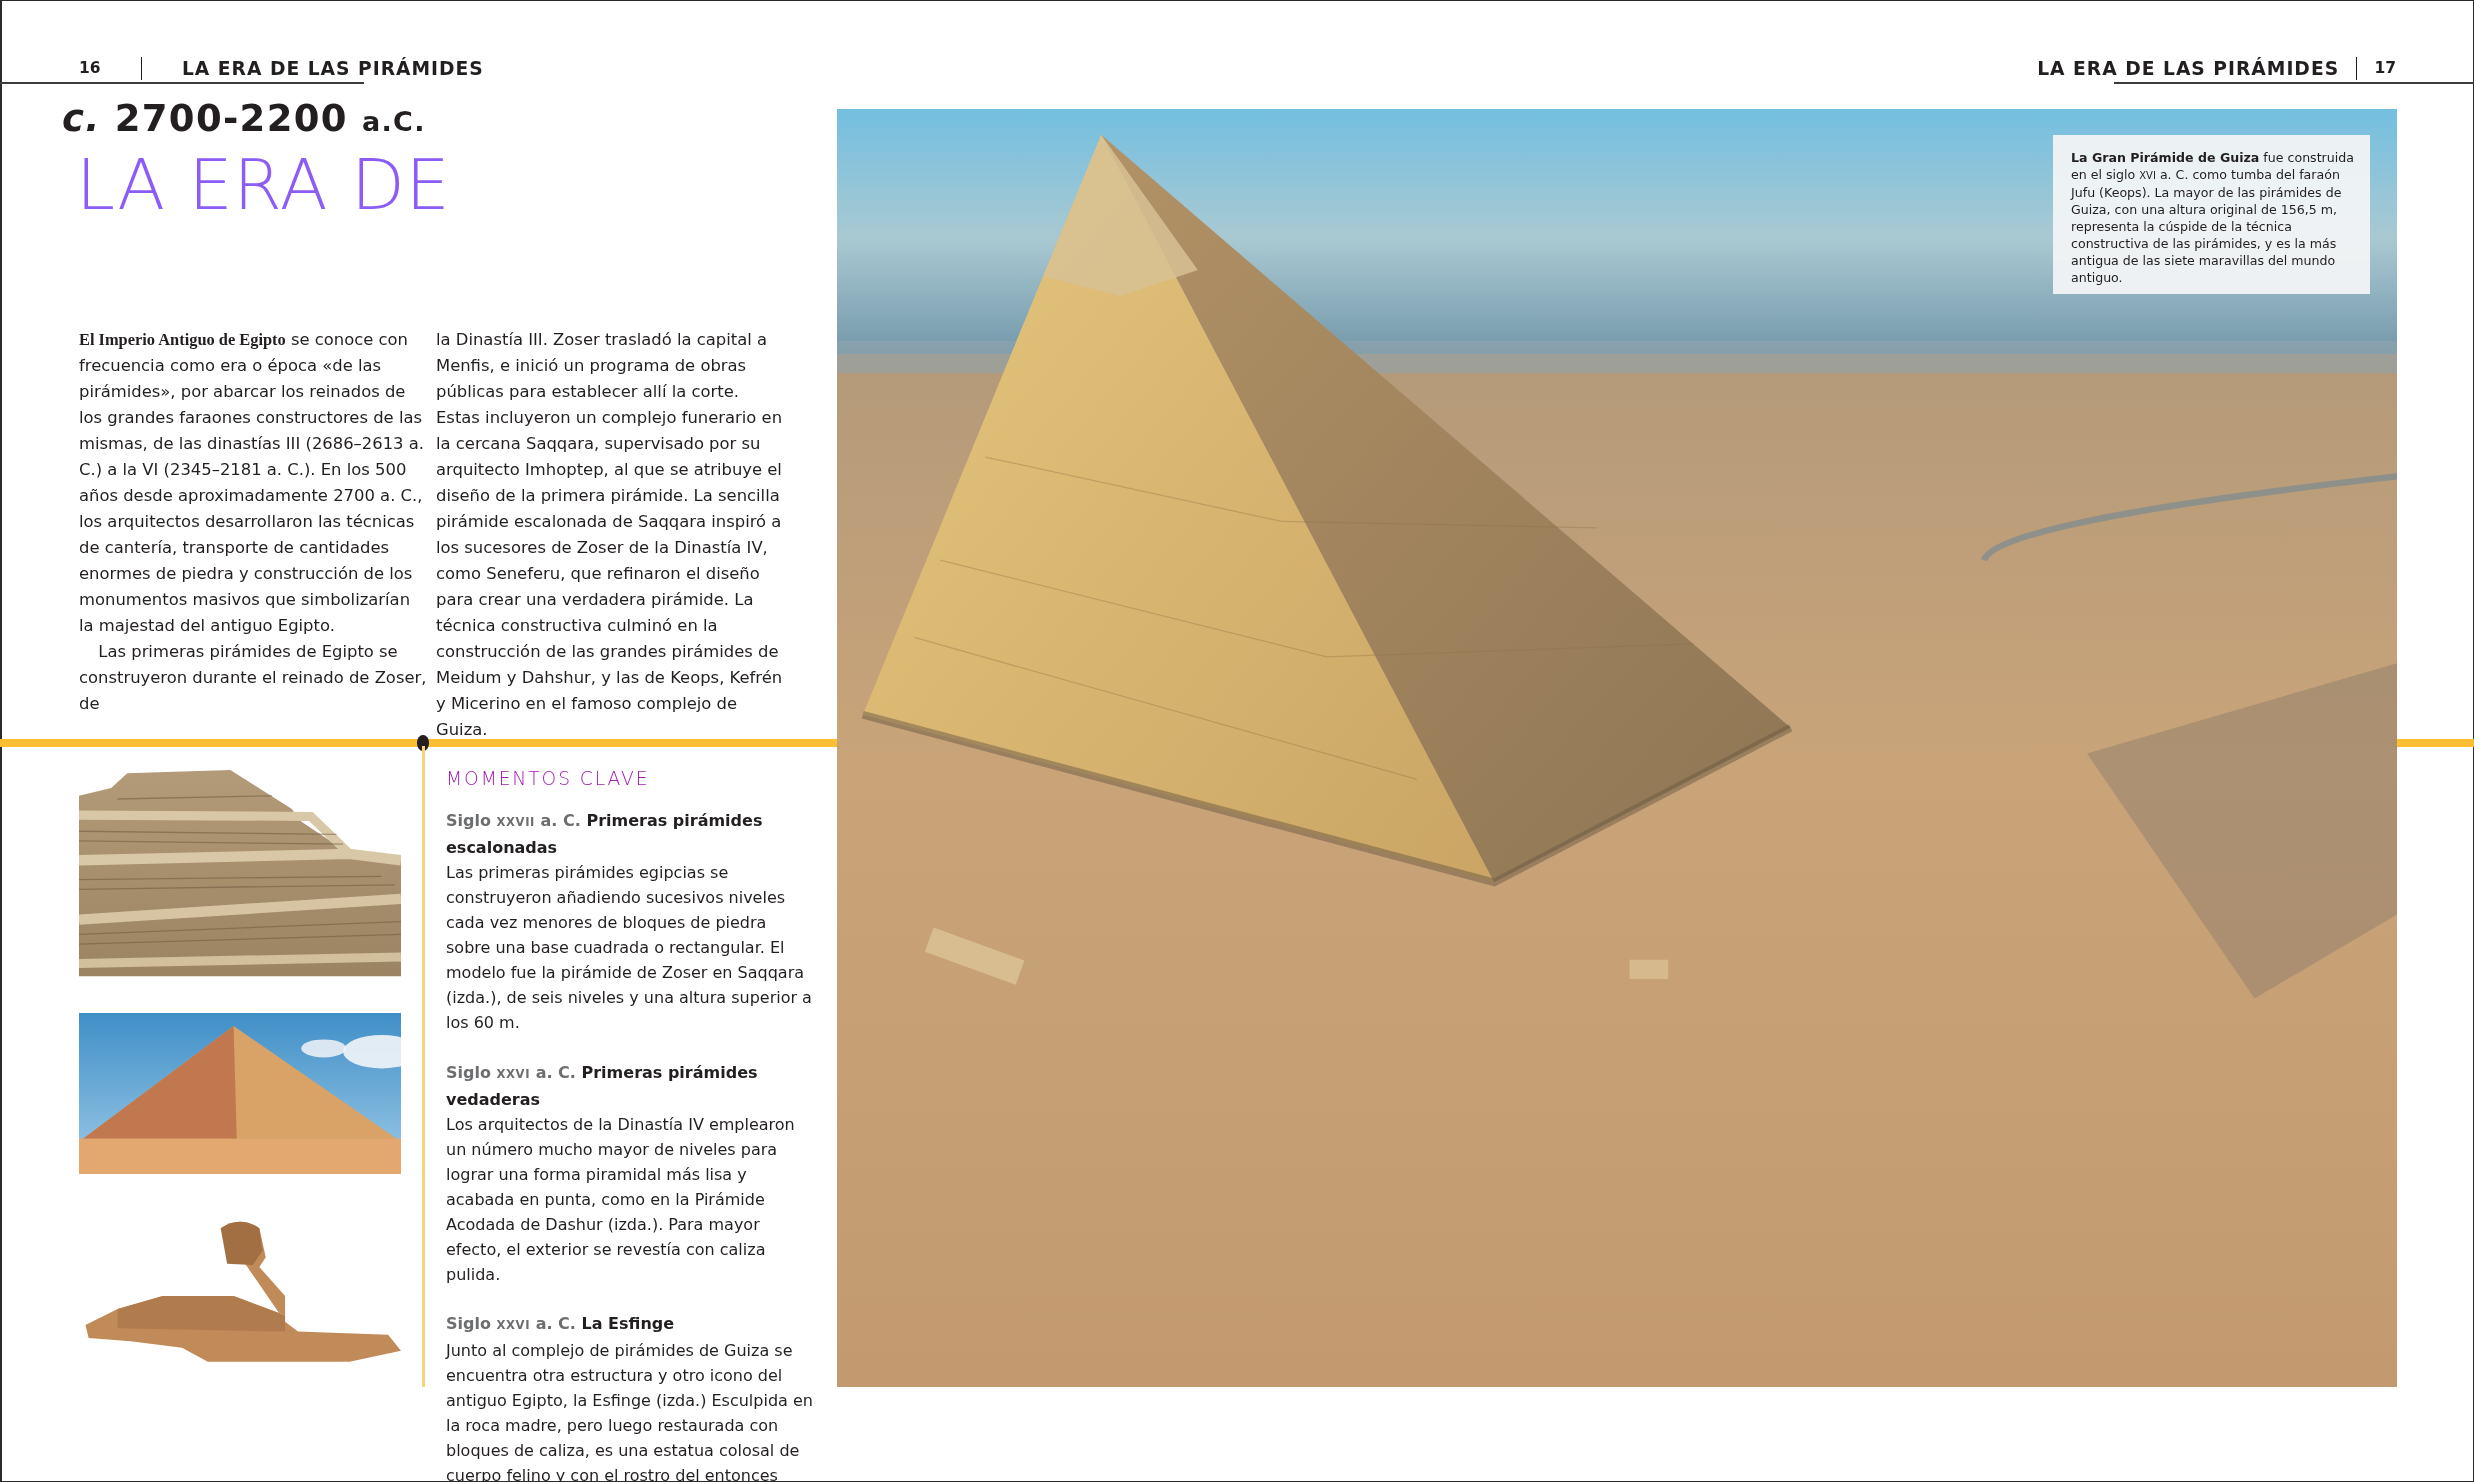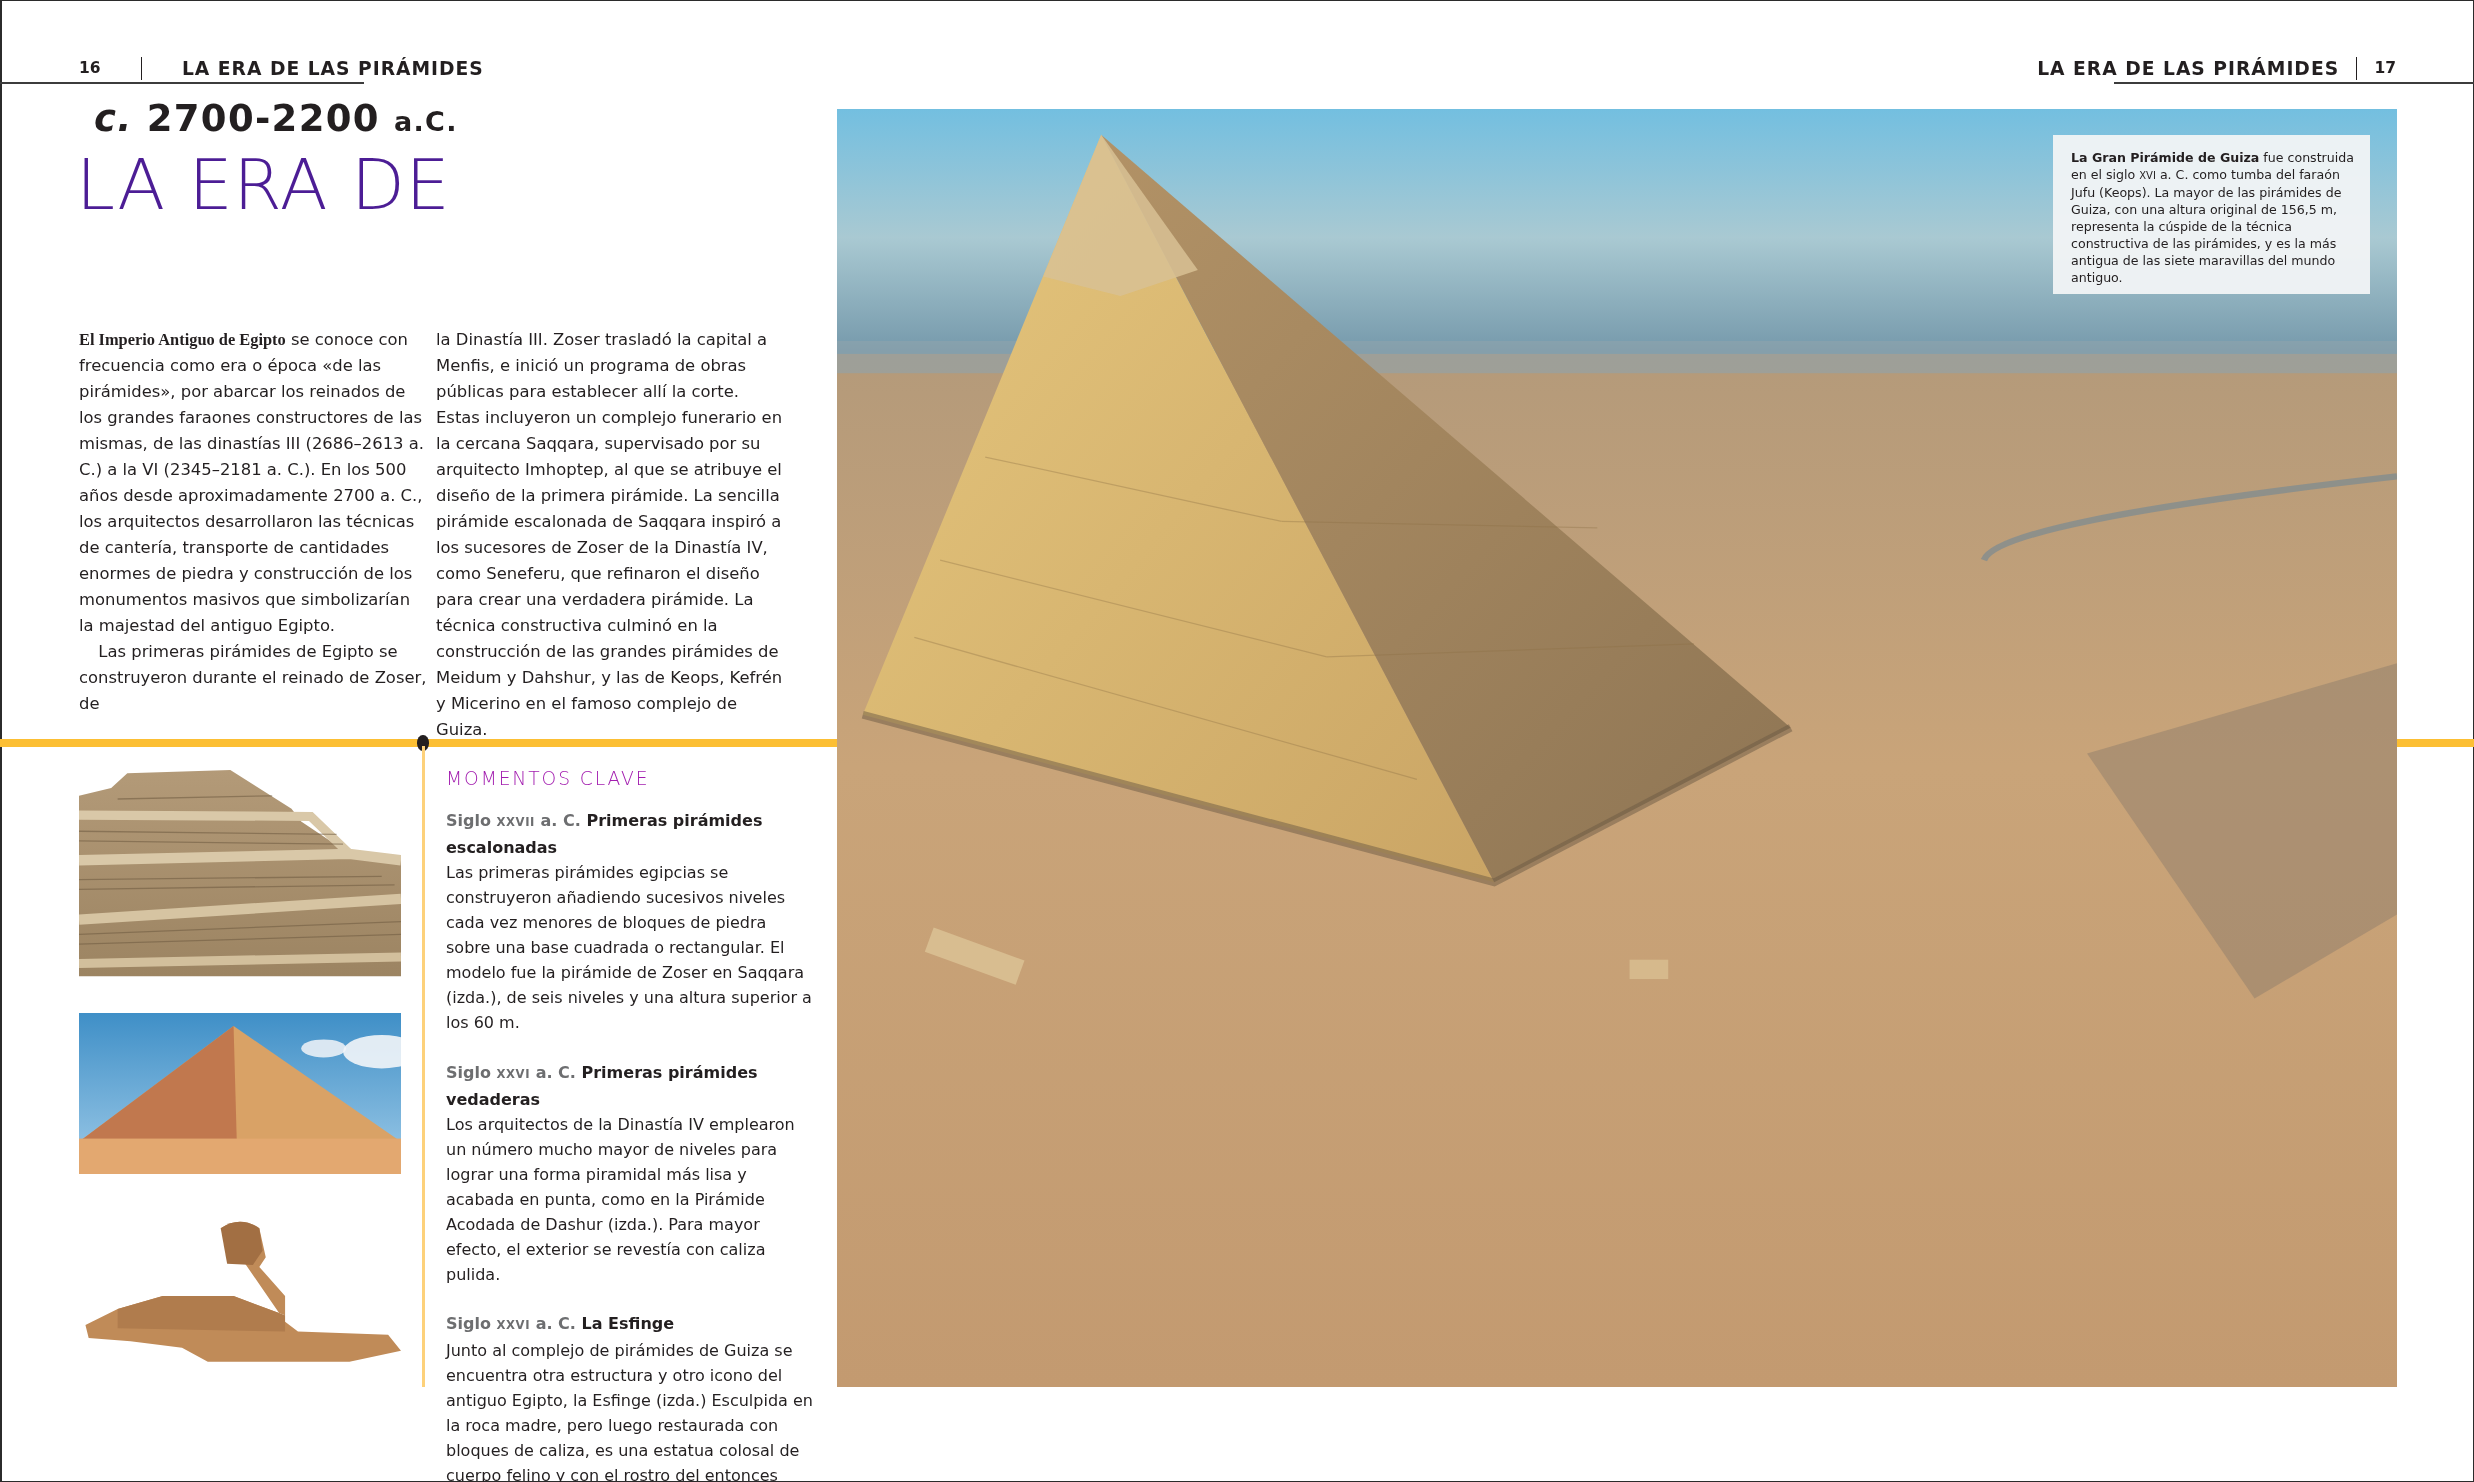--- a/index.html
+++ b/index.html
@@ -15,24 +15,24 @@
   .run-head .folio { font-weight: bold; font-size: 15.5px; color: #231f20; }
   .run-head .sep { width: 1.3px; height: 23px; background: #231f20; margin: 0 17px; }
   .run-head .rt { font-size: 18.7px; letter-spacing: 1px; font-weight: 700; color: #231f20; }
   .run-head.left { left: 79px; gap: 23px; }
   .run-head.right { right: 79px; }
   .run-rule { position: absolute; top: 82px; height: 1.9px; background: #3c3c3c; }
   .run-rule.left { left: 0; width: 364px; }
   .run-rule.right { left: 2114px; width: 361px; }
 
   
-  .dateline { position: absolute; left: 94px; top: 97px; font-size: 37px; font-weight: bold; letter-spacing: 1.3px; color: #231f20; }
+  .dateline { position: absolute; left: 62px; top: 97px; font-size: 37px; font-weight: bold; letter-spacing: 1.3px; color: #231f20; }
   .dateline .c { font-style: italic; }
   .dateline .sc { font-size: 27px; }
-  .title { position: absolute; left: 76px; top: 147px; font-size: 70px; line-height: 77px; font-weight: 200; letter-spacing: 0.6px; color: #4c1d95; font-family: "DejaVu Sans", sans-serif; }
+  .title { position: absolute; left: 76px; top: 147px; font-size: 70px; line-height: 77px; font-weight: 200; letter-spacing: 0.6px; color: #8b5cf6; font-family: "DejaVu Sans", sans-serif; }
   .title span { display: block; }
 
   
   .col { position: absolute; top: 327px; font-size: 16.4px; line-height: 26px; color: #231f20; }
   .col.c1 { left: 79px; width: 348px; }
   .col.c2 { left: 436px; width: 351px; }
   .col b { font-weight: bold; font-family: Liberation Serif, serif; }
   .col p { margin: 0; }
   .col p.indent { text-indent: 19.3px; }
 

